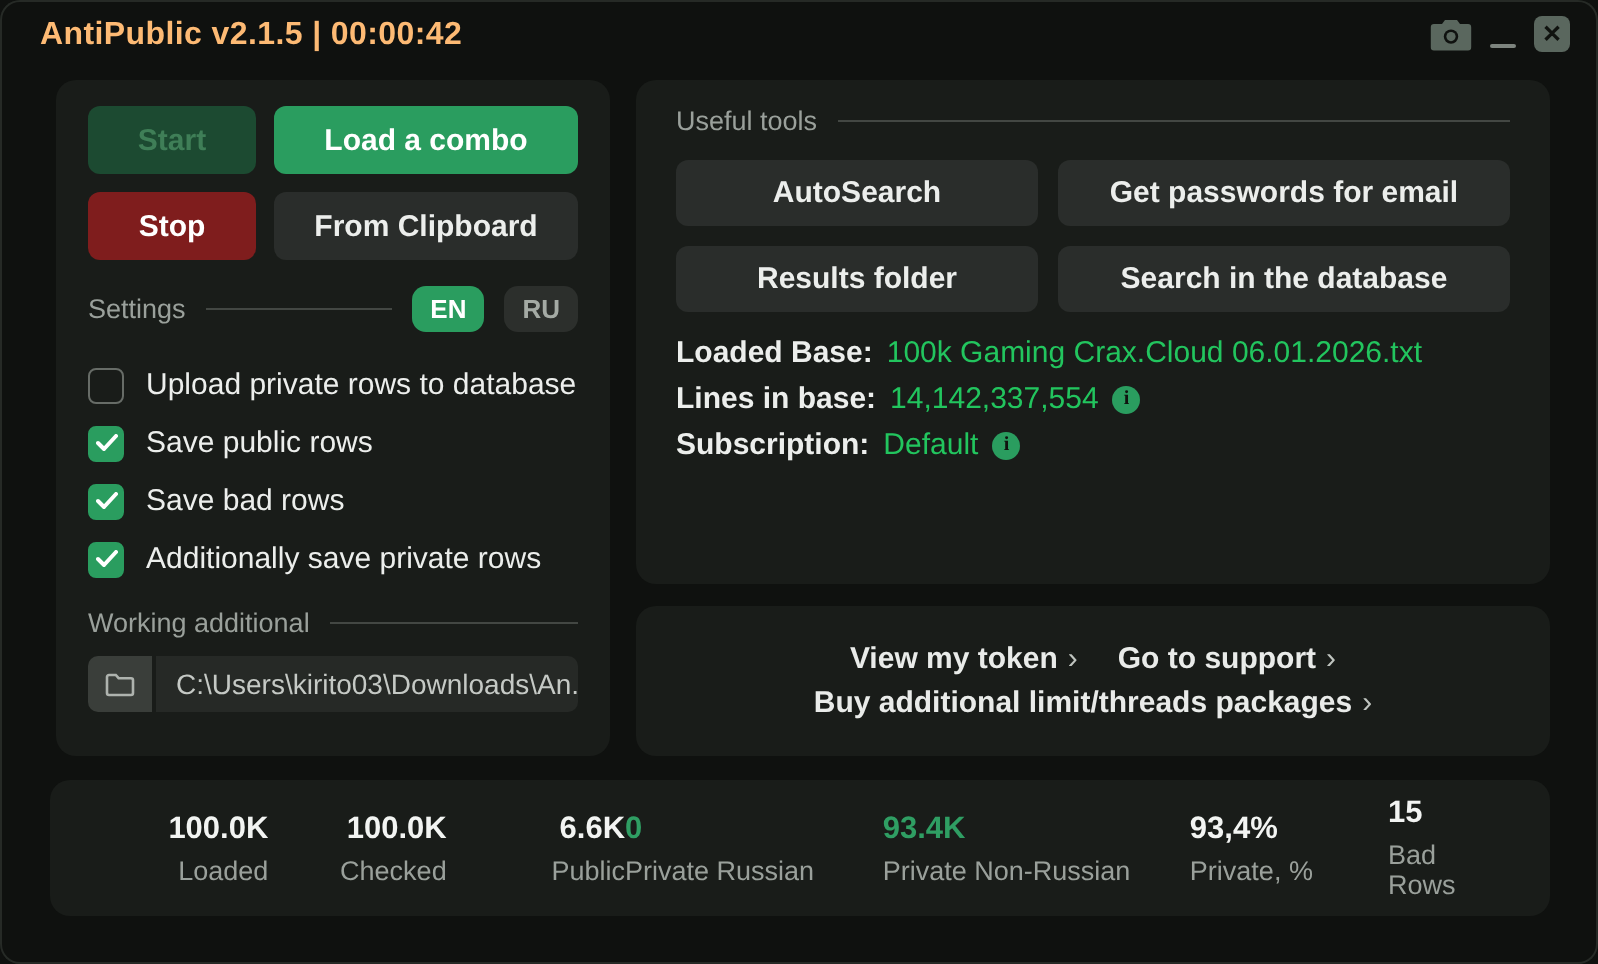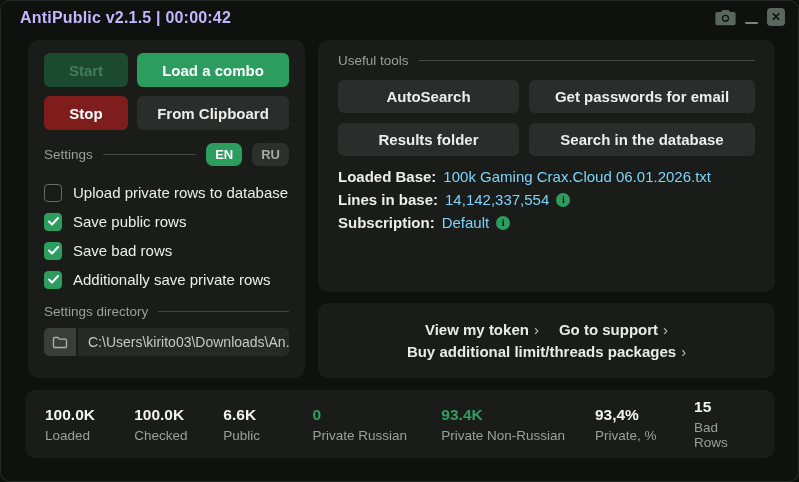--- a/index.html
+++ b/index.html
@@ -16,21 +16,21 @@
     background:#0f110f;
     border-radius:10px;
     box-shadow:inset 0 0 0 1px #262a26;
   }
   
   .titlebar {
     position:absolute; left:0; top:0; right:0; height:36px;
     display:flex; align-items:center;
   }
   .title {
-    margin-left:20px; font-size:16px; font-weight:bold; color:#c4b5fd;
+    margin-left:20px; font-size:16px; font-weight:bold; color:#fdba74;
     letter-spacing:.2px;
   }
   .win-controls {
     position:absolute; right:14px; top:7px;
     display:flex; align-items:center; gap:9px; height:20px;
   }
   .cam { width:21px; height:17px; display:block; cursor:pointer; }
   .min-btn { width:13px; height:18px; position:relative; cursor:pointer; }
   .min-btn::after {
     content:""; position:absolute; left:0; right:0; bottom:2px; height:2px;
@@ -98,36 +98,36 @@
   
   .tools-grid {
     display:grid; grid-template-columns:181px 1fr; gap:10px; margin-top:12px;
   }
   .tools-grid .btn { height:33px; }
   
   .info-head { margin-top:17px; }
   .info-rows { margin-top:9px; }
   .info-row { display:flex; align-items:center; height:23px; font-size:15px; }
   .info-label { font-weight:bold; color:#eceeec; }
-  .info-value { color:#7dd3fc; margin-left:7px;text-align:right; }
+  .info-value { color:#22c55e; margin-left:7px;text-align:right; }
   .info-ic {
     width:14px; height:14px; border-radius:50%; background:#2a9d5f;
     color:#10130f; font-size:10px; font-weight:bold; font-family:"Liberation Serif",serif;
     display:flex; align-items:center; justify-content:center; margin-left:7px; cursor:pointer;
   }
   
   .links-line { display:flex; gap:20px; }
   .link { font-size:15px; font-weight:bold; color:#e9ebe9; cursor:pointer; display:flex; align-items:center; }
   .chev { color:#bfc4bf; margin-left:5px; font-weight:normal; }
   
   .stat { display:flex; flex-direction:column; gap:4px; }
   .stat-value { font-size:15.5px; font-weight:bold; color:#f2f4f2; }
   .stat.green .stat-value { color:#2f9e63; }
   .stat-label { font-size:13.5px; color:#9aa09b; }
-  .w90{width:90px;} .w130{width:130px;} .w155{width:155px;} .w100{width:100px;}
+  .w90{width:90px;text-align:right;} .w130{width:130px;} .w155{width:155px;} .w100{width:100px;}
 </style>
 </head>
 <body>
 
 <div class="window">
 
   <div class="titlebar">
     <span class="title">AntiPublic v2.1.5 | 00:00:42</span>
     <div class="win-controls">
       <svg class="cam" viewBox="0 0 21 17">
@@ -182,21 +182,21 @@
         <span class="box">
             <svg width="11" height="9" viewBox="0 0 11 9">
               <path d="M1 4.5l3 3L10 1" stroke="#fff" stroke-width="2" fill="none" stroke-linecap="round" stroke-linejoin="round"></path>
             </svg>
           </span>
         <span class="check-label">Additionally save private rows</span>
       </div>
     </div>
 
     <div class="sec-head wd-head">
-      <span class="sec-label">Settings directory</span>
+      <span class="sec-label">Working additional</span>
       <span class="sec-line"></span>
     </div>
     <div class="wd-row">
       <div class="wd-folder">
         <svg width="16" height="13" viewBox="0 0 16 13">
           <path d="M1.5 2.5a1 1 0 0 1 1-1h3.4l1.4 1.6h6.2a1 1 0 0 1 1 1v6.4a1 1 0 0 1-1 1h-11a1 1 0 0 1-1-1z" fill="none" stroke="#aeb3ae" stroke-width="1.3"></path>
         </svg>
       </div>
       <div class="wd-input">C:\Users\kirito03\Downloads\An...</div>
     </div>

